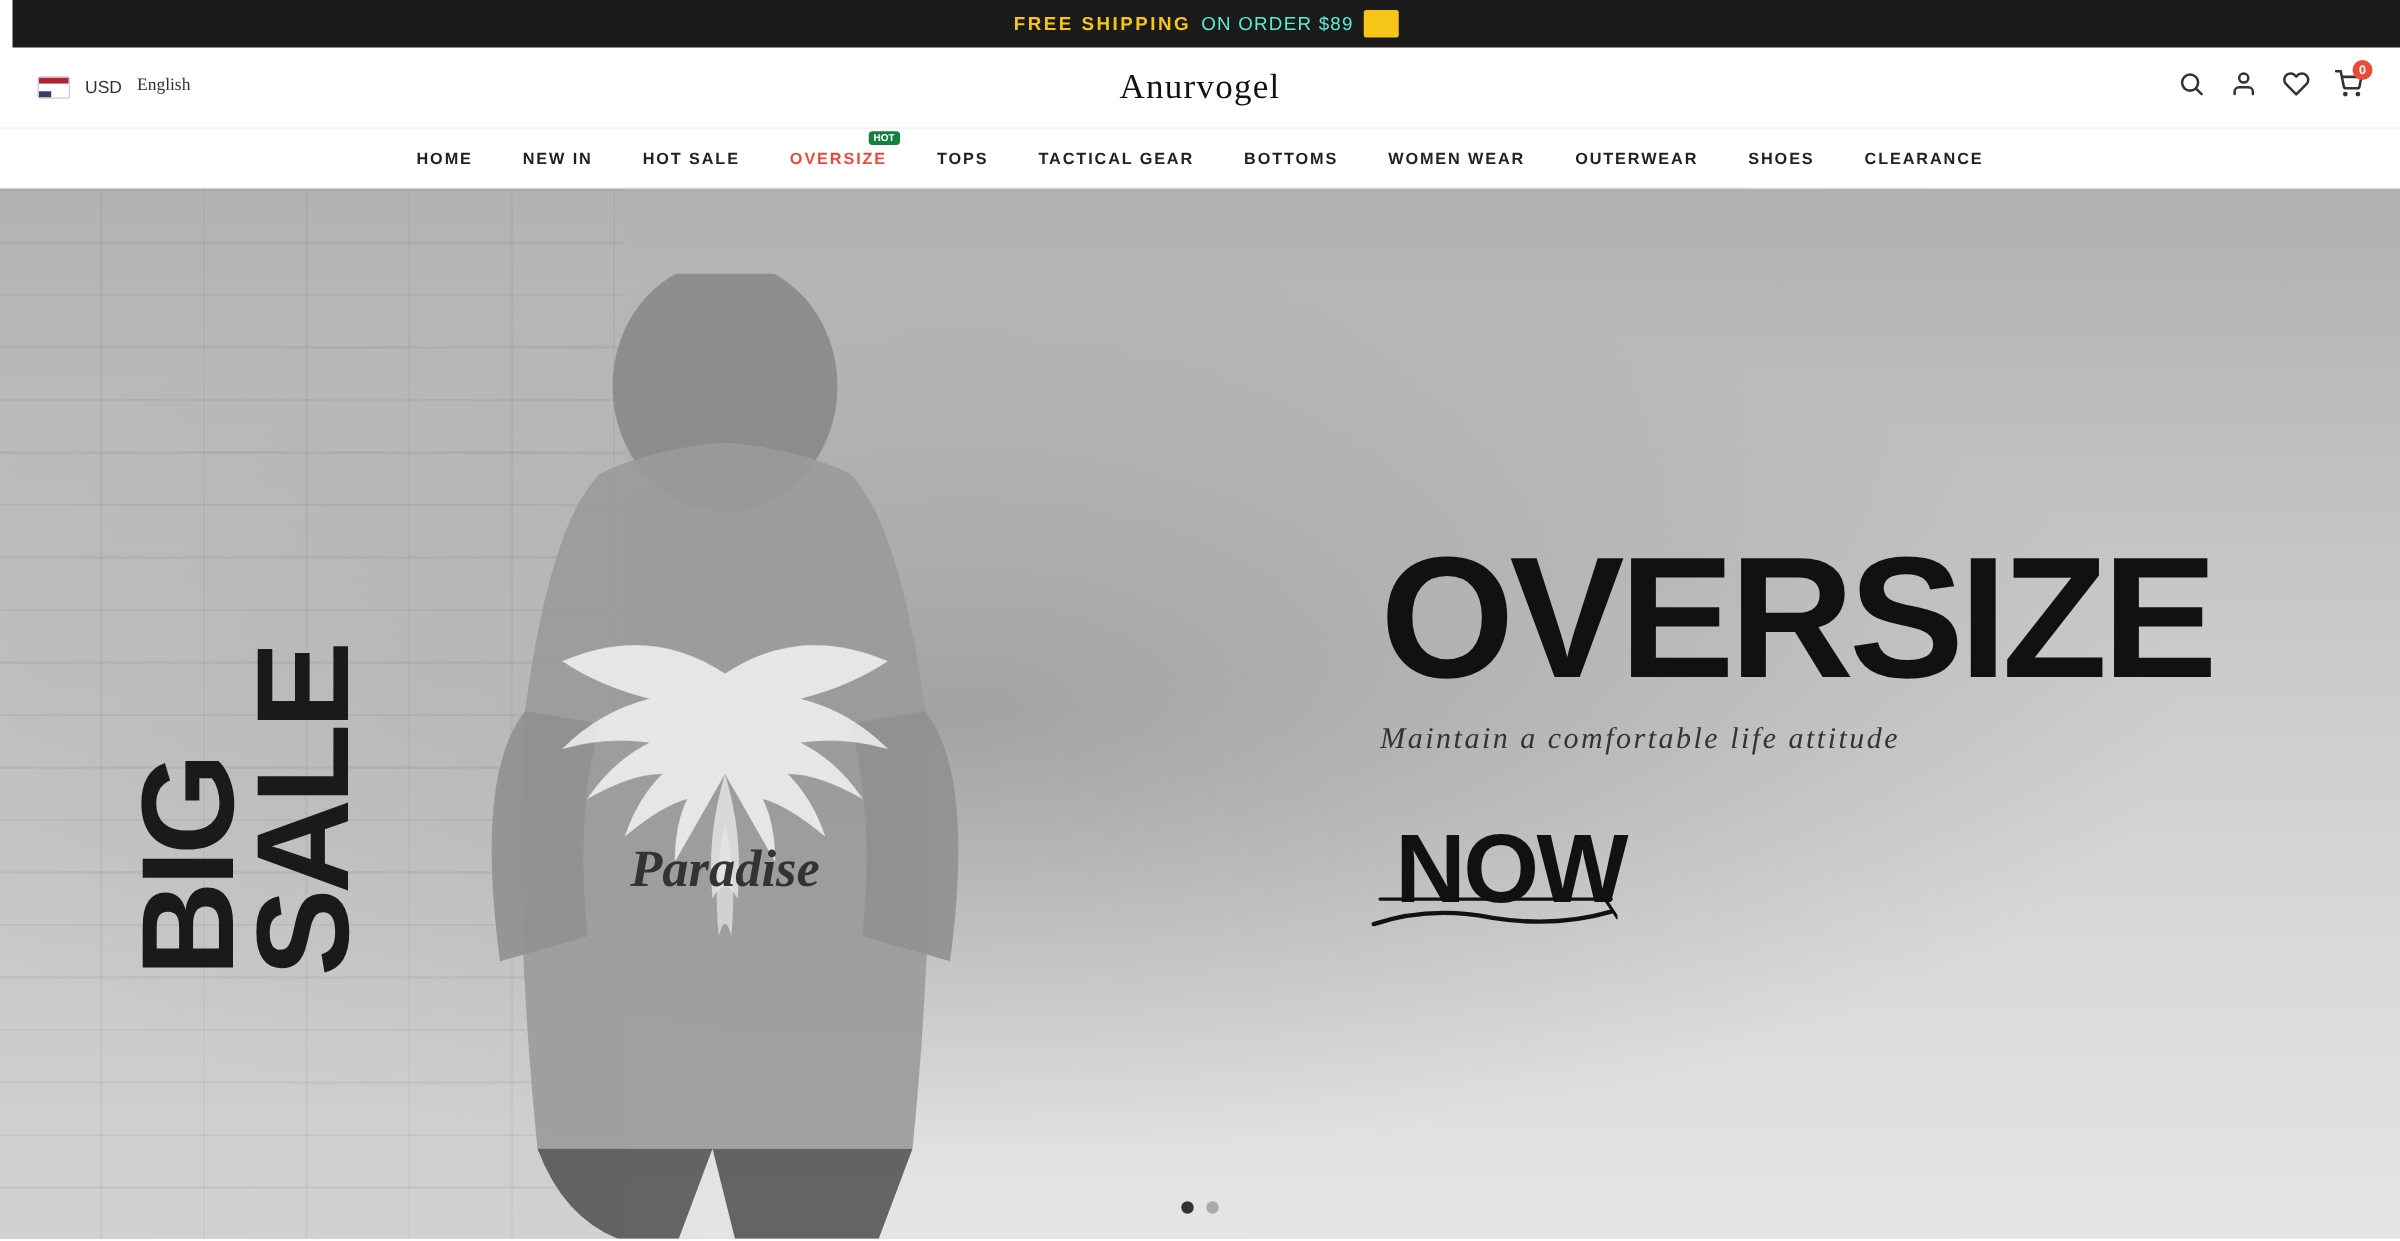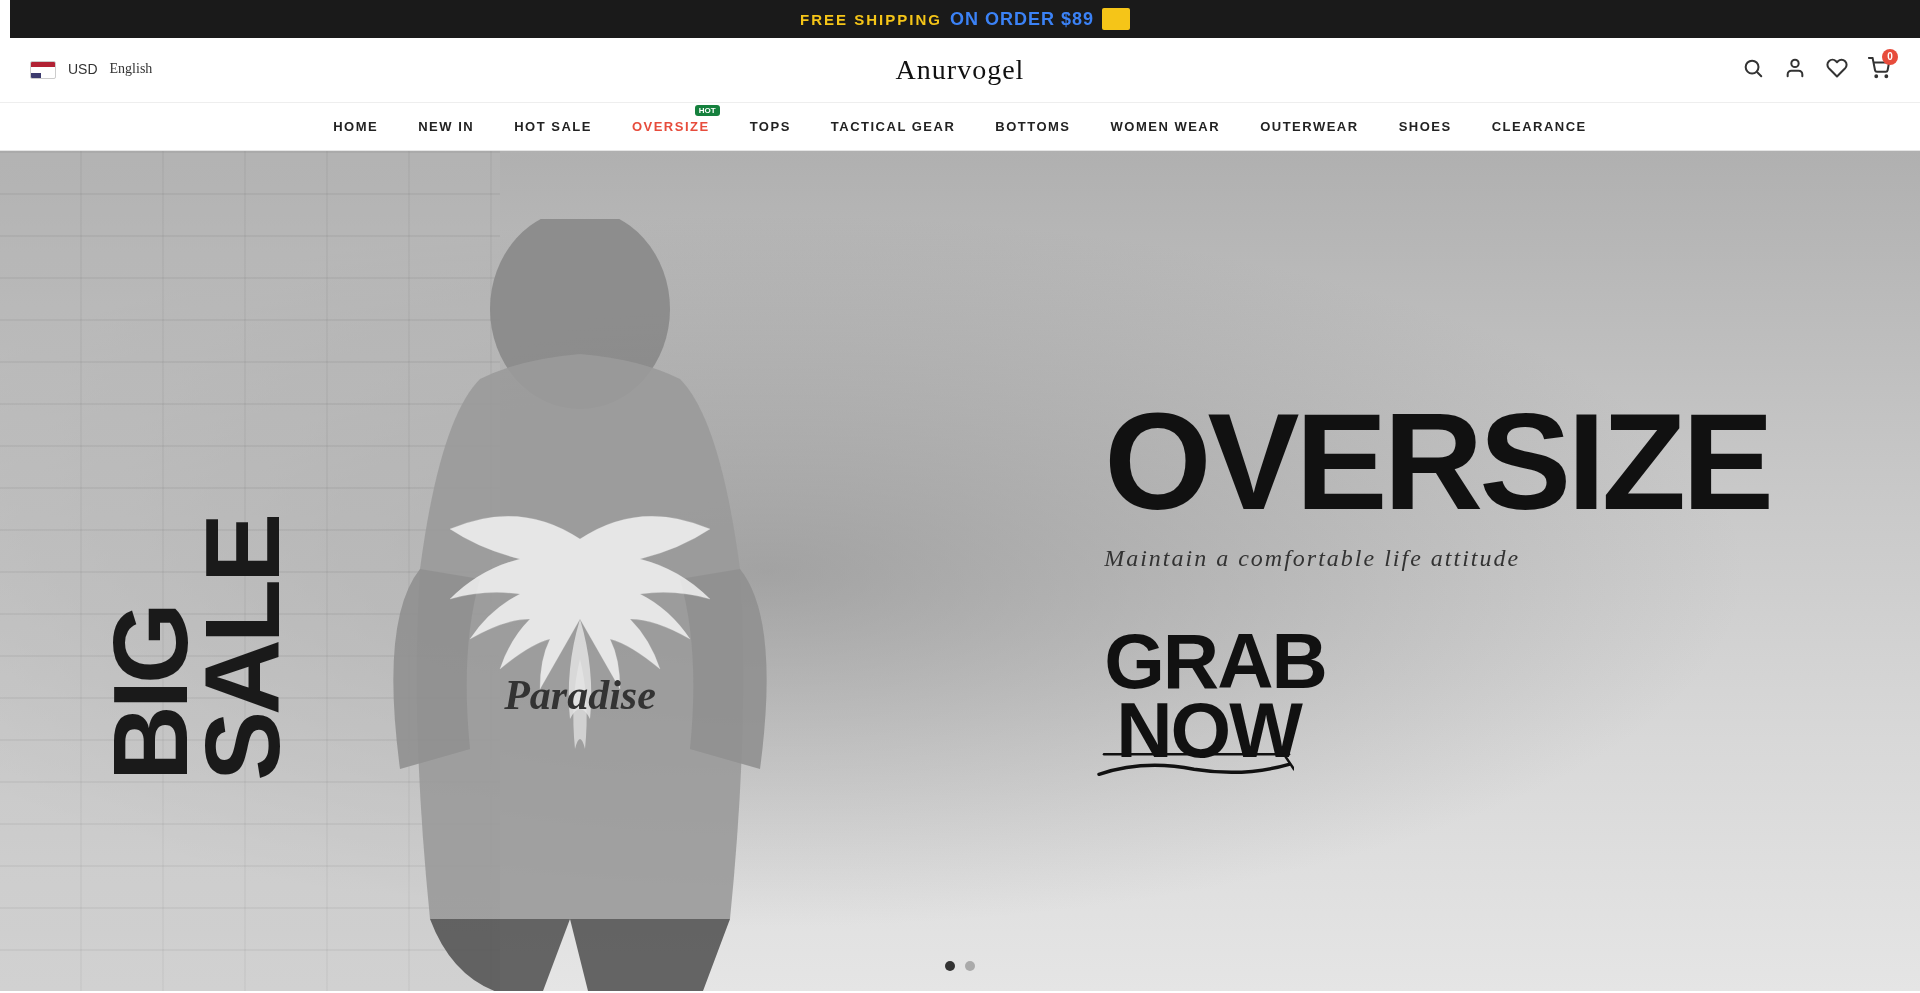--- a/index.html
+++ b/index.html
@@ -16,23 +16,23 @@
       position: relative;
       margin-left: 10px;
     }
     .top-banner .shipping-text-free {
       color: #f5c518;
       font-weight: 800;
       font-size: 15px;
       letter-spacing: 2px;
     }
     .top-banner .shipping-text-normal {
-      color: #3b82f6;
-      font-weight: 700;
-      font-size: 18px;
+      color: #5eead4;
+      font-weight: 400;
+      font-size: 15px;
       letter-spacing: 1px;
     }
     .top-banner .shipping-icon {
       width: 28px;
       height: 22px;
       background: #f5c518;
       display: inline-block;
       border-radius: 2px;
     }
 
@@ -314,21 +314,20 @@
 
       <text x="240" y="490" text-anchor="middle" font-family="cursive" font-size="42" fill="#333" font-style="italic" font-weight="bold">Paradise</text>
     </svg>
   </div>
 
   <div style="position:absolute; right:150px; top:50%; transform:translateY(-48%);">
     <div style="font-size:138px; font-weight:900; color:#111; letter-spacing:-4px; line-height:1; font-family:'Arial Black',Arial,sans-serif;">OVERSIZE</div>
     <div style="font-size:24px; color:#333; font-style:italic; font-family:'Times New Roman',serif; margin-top:15px; letter-spacing:2px;">Maintain a comfortable life attitude</div>
     <div style="margin-top:55px; position:relative; display:inline-block;">
       <div style="position:relative; display:inline-block;">
-        <div style="font-size:78px; font-weight:900; color:#111; font-family:'Arial Black',Arial,sans-serif; line-height:0.88; letter-spacing:-2px;">GRAB</div>
         <div style="font-size:78px; font-weight:900; color:#111; font-family:'Arial Black',Arial,sans-serif; line-height:0.88; letter-spacing:-2px;margin-left:12px;">NOW</div>
         
         <svg style="position:absolute; bottom:-15px; left:-10px; width:200px; height:30px;" viewBox="0 0 200 30">
           <path d="M5 25 Q50 10 100 20 Q150 28 195 15" stroke="#111" stroke-width="3.5" fill="none" stroke-linecap="round"></path>
           <path d="M10 5 L195 5" stroke="#111" stroke-width="2.5" fill="none" stroke-linecap="round"></path>
 
           <line x1="190" y1="5" x2="200" y2="20" stroke="#111" stroke-width="2.5" stroke-linecap="round"></line>
         </svg>
       </div>
     </div>

